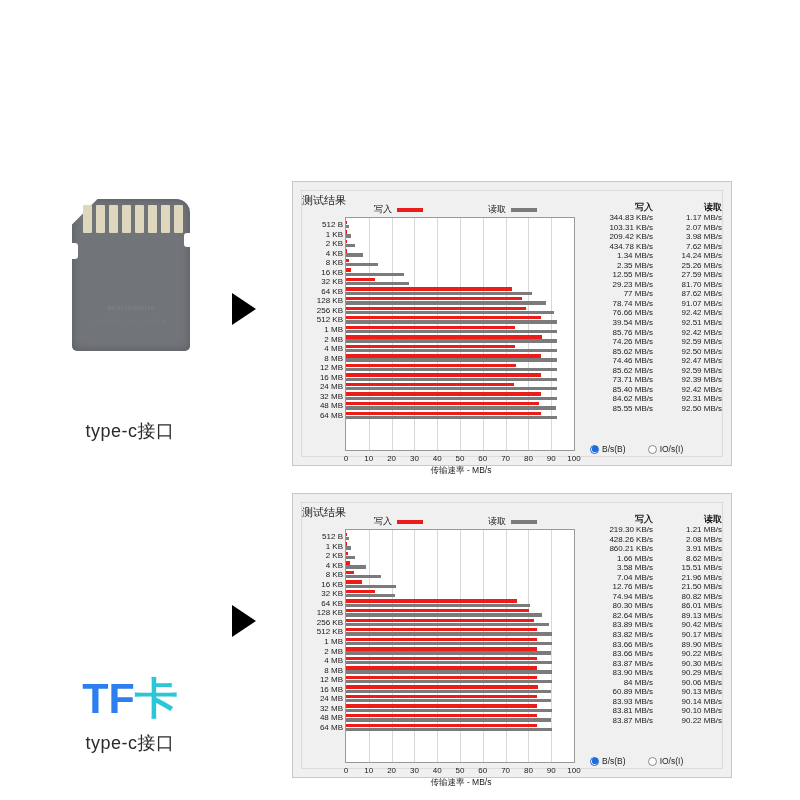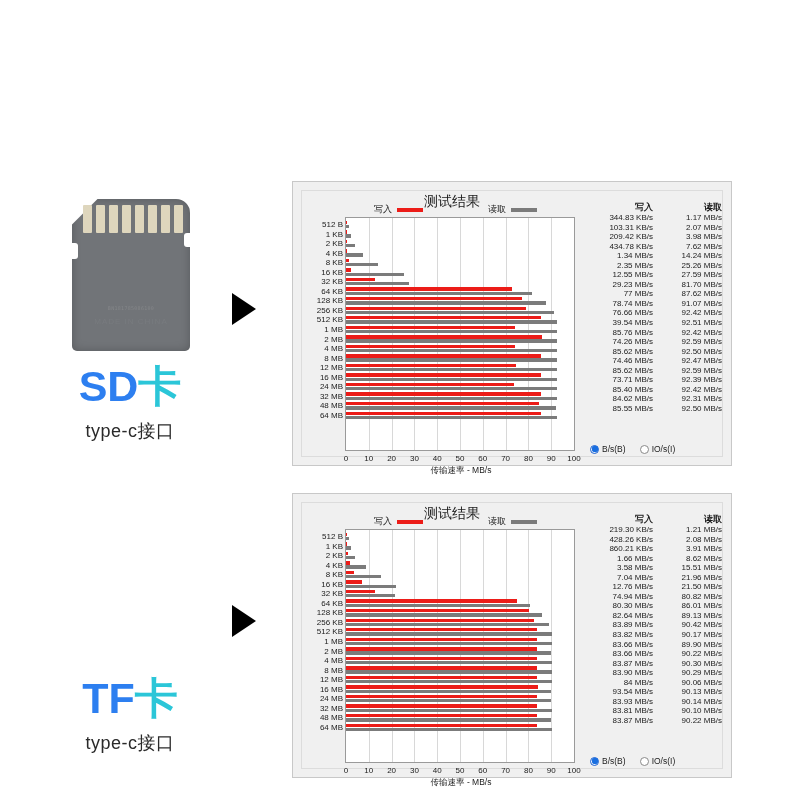--- a/index.html
+++ b/index.html
@@ -127,22 +127,22 @@
     position:absolute;left:292px;top:6px;width:440px;height:285px;
     background:#f0f0f0;
     border:1px solid #c8c8c8;
     box-sizing:border-box;
   }
   .bench-inner{
     position:absolute;left:8px;top:8px;right:8px;bottom:8px;
     background:#f0f0f0;border:1px solid #dcdcdc;box-sizing:border-box;
   }
   .bench-caption{
-    position:absolute;left:0;top:2px;width:300px;text-align:center;
-    font-size:14px;color:#1b1b1b;
+    position:absolute;left:0;top:2px;width:300px;
+    font-size:11px;color:#1b1b1b;
   }
   .legend{
     position:absolute;left:0;top:12px;width:300px;height:14px;
   }
   .legend .lg{position:absolute;display:flex;align-items:center;gap:5px;font-size:9px;color:#1b1b1b;}
   .legend .lg-w{left:72px;}
   .legend .lg-r{left:186px;}
   .legend .swatch{display:block;width:26px;height:4px;}
 
   .plot{
@@ -184,21 +184,21 @@
   }
   .vhead{display:flex;font-size:9px;color:#1b1b1b;font-weight:bold;height:12px;line-height:12px;}
   .vhead span:nth-child(1){width:70px;text-align:right;padding-right:2px;}
   .vhead span:nth-child(2){width:68px;text-align:right;padding-right:2px;}
   .vrow{display:flex;font-size:8px;color:#1b1b1b;height:9.55px;line-height:9.55px;}
   .vrow span:nth-child(1){width:70px;text-align:right;padding-right:2px;white-space:nowrap;}
   .vrow span:nth-child(2){width:68px;text-align:right;padding-right:2px;white-space:nowrap;}
 
   .radios{
     position:absolute;left:288px;top:250px;width:140px;height:16px;
-    display:flex;align-items:center;gap:14px;
+    display:flex;align-items:center;gap:22px;
   }
   .radio{display:flex;align-items:center;gap:3px;font-size:8.5px;color:#1b1b1b;}
   .rdot{
     width:9px;height:9px;border-radius:50%;
     border:1px solid #8a8a8a;background:#fff;box-sizing:border-box;
     position:relative;
   }
   .rdot.on{border:1px solid #1a5fd0;background:#ffffff;}
   .rdot.on:after{
     content:"";position:absolute;left:1.5px;top:1.5px;width:4px;height:4px;
@@ -222,23 +222,20 @@
           <i></i>
           <i></i>
           <i></i>
           <i></i>
           <i></i>
           <i></i>
           <i></i>
       </span>
       <span class="serial">BN181785086100</span>
       <span class="madein">MADE IN CHINA</span>
-    </div>
-    <div class="card-name">
-      <span class="p1">SD</span><span class="p2">卡</span>
     </div>
     <div class="card-iface">type-c接口</div>
   </div>
   <div class="arrow"></div>
   <div class="bench">
     <div class="bench-inner">
       <div class="bench-caption">测试结果</div>
       <div class="legend">
         <span class="lg lg-w">
           <span>写入</span>
@@ -716,21 +713,21 @@
             </div>
             <div class="vrow">
               <span>83.90 MB/s</span>
               <span>90.29 MB/s</span>
             </div>
             <div class="vrow">
               <span>84 MB/s</span>
               <span>90.06 MB/s</span>
             </div>
             <div class="vrow">
-              <span>93.54 MB/s</span>
+              <span>60.89 MB/s</span>
               <span>90.13 MB/s</span>
             </div>
             <div class="vrow">
               <span>83.93 MB/s</span>
               <span>90.14 MB/s</span>
             </div>
             <div class="vrow">
               <span>83.81 MB/s</span>
               <span>90.10 MB/s</span>
             </div>

